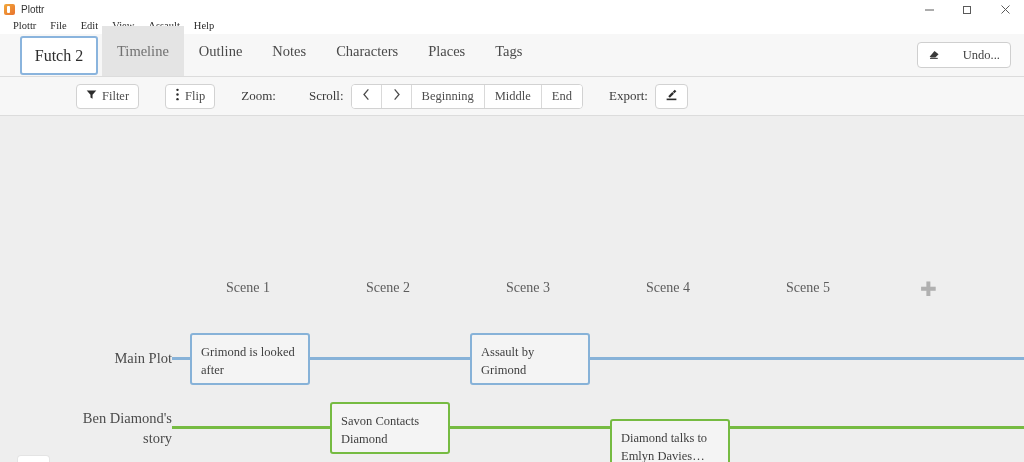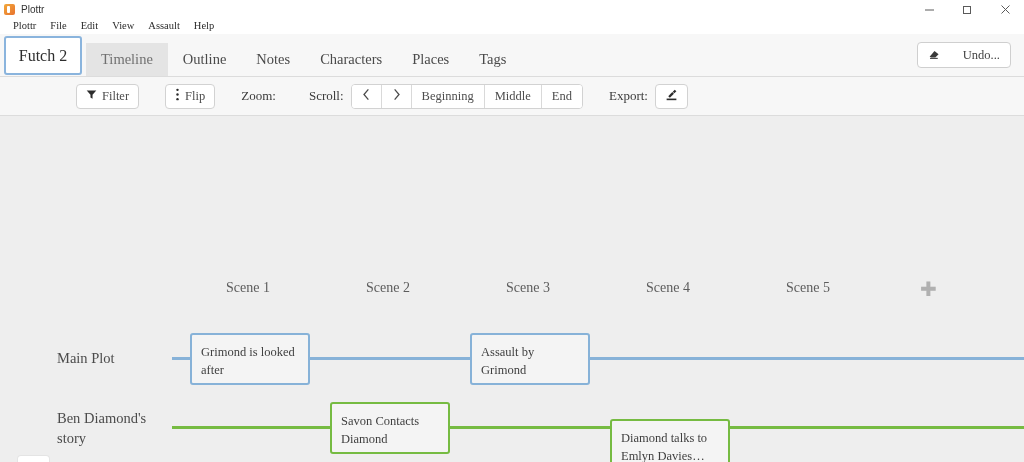--- a/index.html
+++ b/index.html
@@ -78,33 +78,33 @@
     background: #f7f7f7;
     border-bottom: 1px solid #dcdcdc;
     display: flex;
     align-items: flex-end;
     padding-left: 4px;
     position: relative;
   }
   .file-tab {
     height: 39px;
     min-width: 78px;
-    margin: 0 4px 1px 0;
+    margin: 0 4px 1px 16px;
     border: 2px solid #8ab4dd;
     border-radius: 3px;
     background: #ffffff;
     display: flex;
     align-items: center;
     justify-content: center;
     font-size: 16px;
     color: #2e2e2e;
     padding: 0 12px;
   }
   .nav-tab {
-    height: 33px;
+    height: 50px;
     display: flex;
     align-items: center;
     padding: 0 15px;
     font-size: 14.5px;
     color: #4a4a4a;
   }
   .nav-tab.active {
     background: #e4e4e4;
     color: #707070;
   }
@@ -216,20 +216,21 @@
     right: 0;
     height: 3px;
   }
   .plot-label {
     position: absolute;
     left: 57px;
     font-size: 14.5px;
     color: #4b4b4b;
     width: 115px;
     line-height: 1.4;
+    text-align: right;
   }
   .card {
     position: absolute;
     background: #f4f4f4;
     border: 2px solid #999;
     border-radius: 3px;
     font-size: 12.5px;
     color: #3f3f3f;
     line-height: 1.45;
     padding: 8px 9px;

